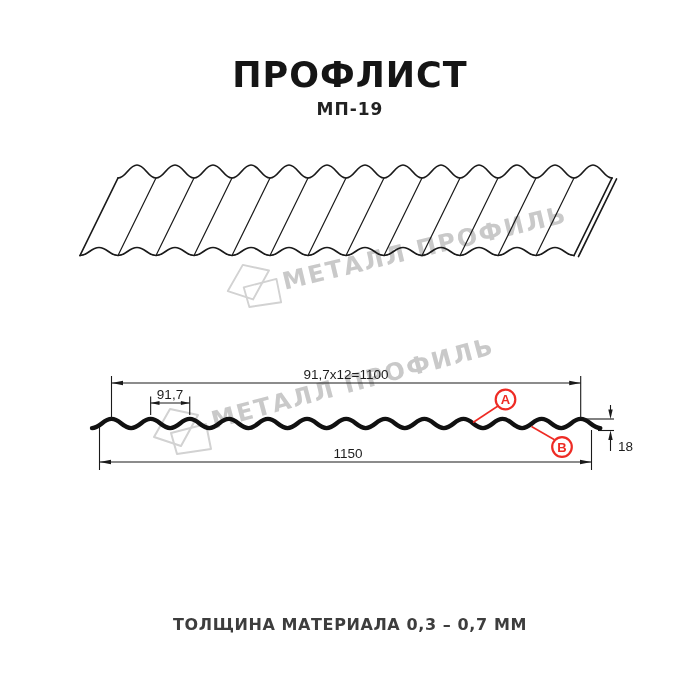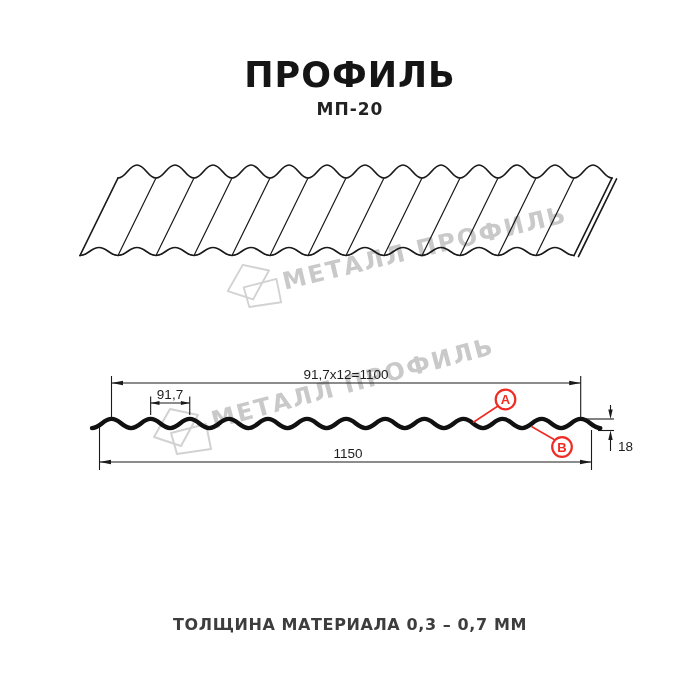--- a/index.html
+++ b/index.html
@@ -23,22 +23,22 @@
   .wm-logo.one{left:225px;top:261px;}
   .wm-logo.two{left:151px;top:405px;}
   .wm-logo polygon{fill:none;stroke:#d2d2d2;stroke-width:2;stroke-linejoin:round;}
   svg.draw{position:absolute;left:0;top:0;z-index:2;}
   .dim-label{font-family:"Liberation Sans",sans-serif;font-size:13.5px;fill:#1d1d1d;}
   .callout-letter{font-family:"Liberation Sans",sans-serif;font-size:13px;font-weight:bold;}
 </style>
 </head>
 <body>
 
-<div class="title">ПРОФИЛЬ</div>
-<div class="subtitle">МП-20</div>
+<div class="title">ПРОФЛИСТ</div>
+<div class="subtitle">МП-19</div>
 
 <svg class="wm-logo one" width="58" height="47" viewBox="0 0 62 50">
   <polygon points="3,32 19,4 47,10 30,41"></polygon>
   <polygon points="20,28 55,19 60,44 26,49"></polygon>
 </svg>
 <div class="wm-text one">МЕТАЛЛ ПРОФИЛЬ</div>
 
 <svg class="wm-logo two" width="62" height="50" viewBox="0 0 62 50">
   <polygon points="3,32 19,4 47,10 30,41"></polygon>
   <polygon points="20,28 55,19 60,44 26,49"></polygon>

